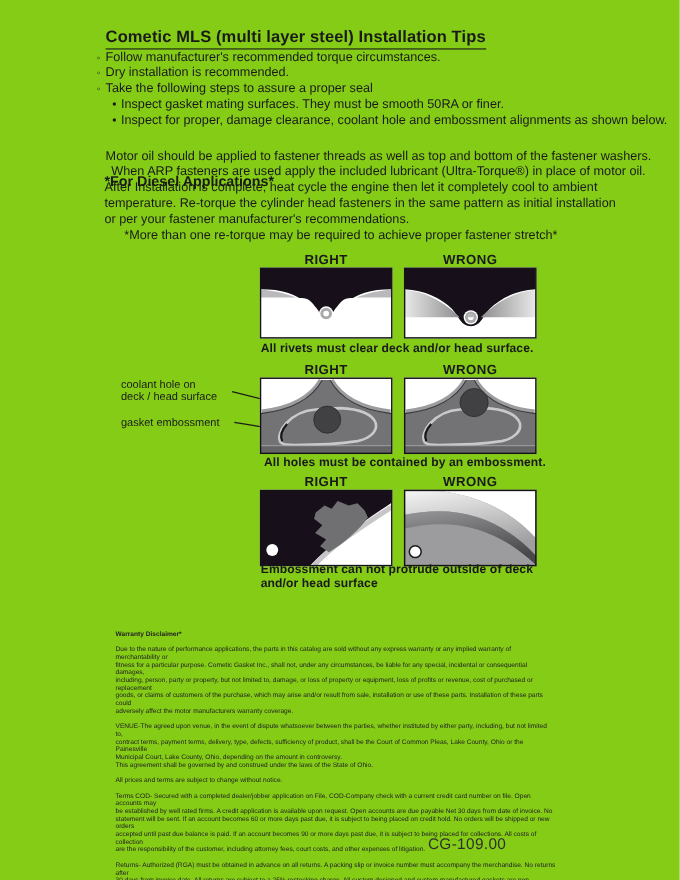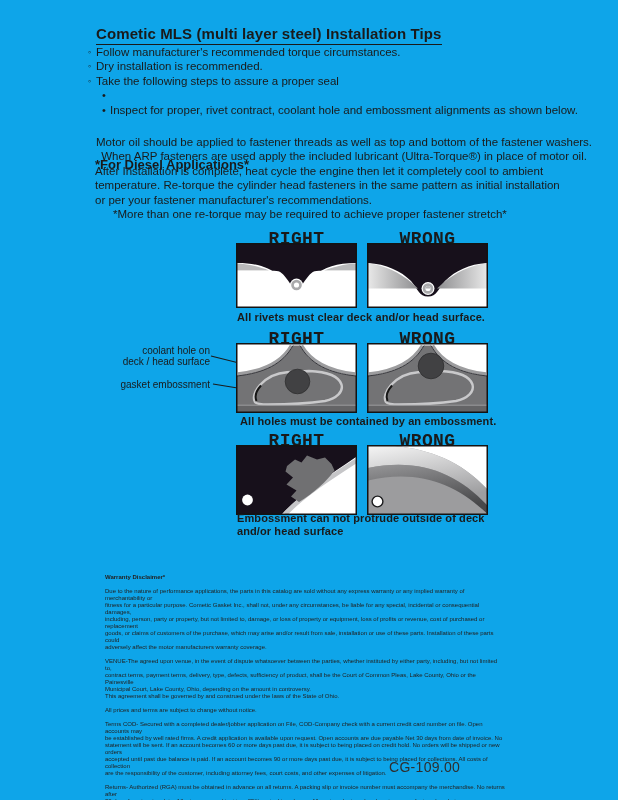--- a/index.html
+++ b/index.html
@@ -1,40 +1,40 @@
 <!DOCTYPE html>
 <html><head>
 <meta charset="utf-8">
 <style>
   html,body{margin:0;padding:0;background:#ffffff;}
-  .page{position:relative;width:618px;height:800px;background:#0ea5e9;
+  .page{position:relative;width:618px;height:800px;background:#84cc16;
         font-family:"Liberation Sans",sans-serif;color:#1a1a1a;overflow:hidden;}
   .abs{position:absolute;}
 
   .title{left:96px;top:25px;font-size:15px;font-weight:700;
          border-bottom:1.6px solid #1a1a1a;padding-bottom:2px;letter-spacing:.1px;}
 
   .bullets{left:88px;top:45px;font-size:11.5px;line-height:14.4px;}
   .b-row{display:flex;align-items:flex-start;}
   .b-mark{width:8px;flex:0 0 8px;font-size:9px;line-height:14.4px;}
   .b-sub{padding-left:14px;}
   .b-sub .b-mark{font-size:11px;}
 
   .diesel-h{left:95px;top:117px;font-size:13px;font-weight:700;margin-top:40px;}
   .body-p{font-size:11.5px;line-height:14.4px;white-space:pre-line;}
   .p1{left:96px;top:135px;text-align:center;}
   .p2{left:95px;top:164px;}
   .pnote{left:113px;top:207px;}
 
-  .dg-label{width:121px;text-align:center;font-size:18px;font-weight:700;letter-spacing:.4px;font-family:Liberation Mono, monospace;}
+  .dg-label{width:121px;text-align:center;font-size:12px;font-weight:700;letter-spacing:.4px;}
   .dg-box{width:121px;}
   .dg-box svg{display:block;}
   .dg-cap{font-size:11px;line-height:13px;white-space:pre-line;letter-spacing:.1px;font-weight:bold;}
 
-  .lead-label{font-size:10px;line-height:11px;text-align:right;white-space:pre-line;}
+  .lead-label{font-size:10px;line-height:11px;text-align:left;white-space:pre-line;}
 
   .disc{left:105px;top:574px;width:400px;font-size:6px;line-height:7px;color:#222;}
   .disc h4{margin:0 0 7px 0;font-size:6px;font-weight:700;}
   .disc p{margin:0 0 7px 0;white-space:pre-line;}
 
   .footer-code{left:389px;top:759px;font-size:14px;letter-spacing:.3px;color:#2e2e2e;}
 </style>
 </head>
 <body>
 
@@ -50,24 +50,25 @@
     <div class="b-row">
       <span class="b-mark">◦</span>
       <span>Dry installation is recommended.</span>
     </div>
     <div class="b-row">
       <span class="b-mark">◦</span>
       <span>Take the following steps to assure a proper seal</span>
     </div>
     <div class="b-row b-sub">
       <span class="b-mark">•</span>
+      <span>Inspect gasket mating surfaces.  They must be smooth 50RA or finer.</span>
     </div>
     <div class="b-row b-sub">
       <span class="b-mark">•</span>
-      <span>Inspect for proper, rivet contract, coolant hole and embossment alignments as shown below.</span>
+      <span>Inspect for proper, damage clearance, coolant hole and embossment alignments as shown below.</span>
     </div>
   </div>
 
   <div class="abs diesel-h">*For Diesel Applications*</div>
   <div class="abs body-p p1">Motor oil should be applied to fastener threads as well as top and bottom of the fastener washers.
 When ARP fasteners are used apply the included lubricant (Ultra-Torque®) in place of motor oil.</div>
   <div class="abs body-p p2">After Installation is complete, heat cycle the engine then let it completely cool to ambient
 temperature. Re-torque the cylinder head fasteners in the same pattern as initial installation
 or per your fastener manufacturer's recommendations.</div>
   <div class="abs body-p pnote">*More than one re-torque may be required to achieve proper fastener stretch*</div>

